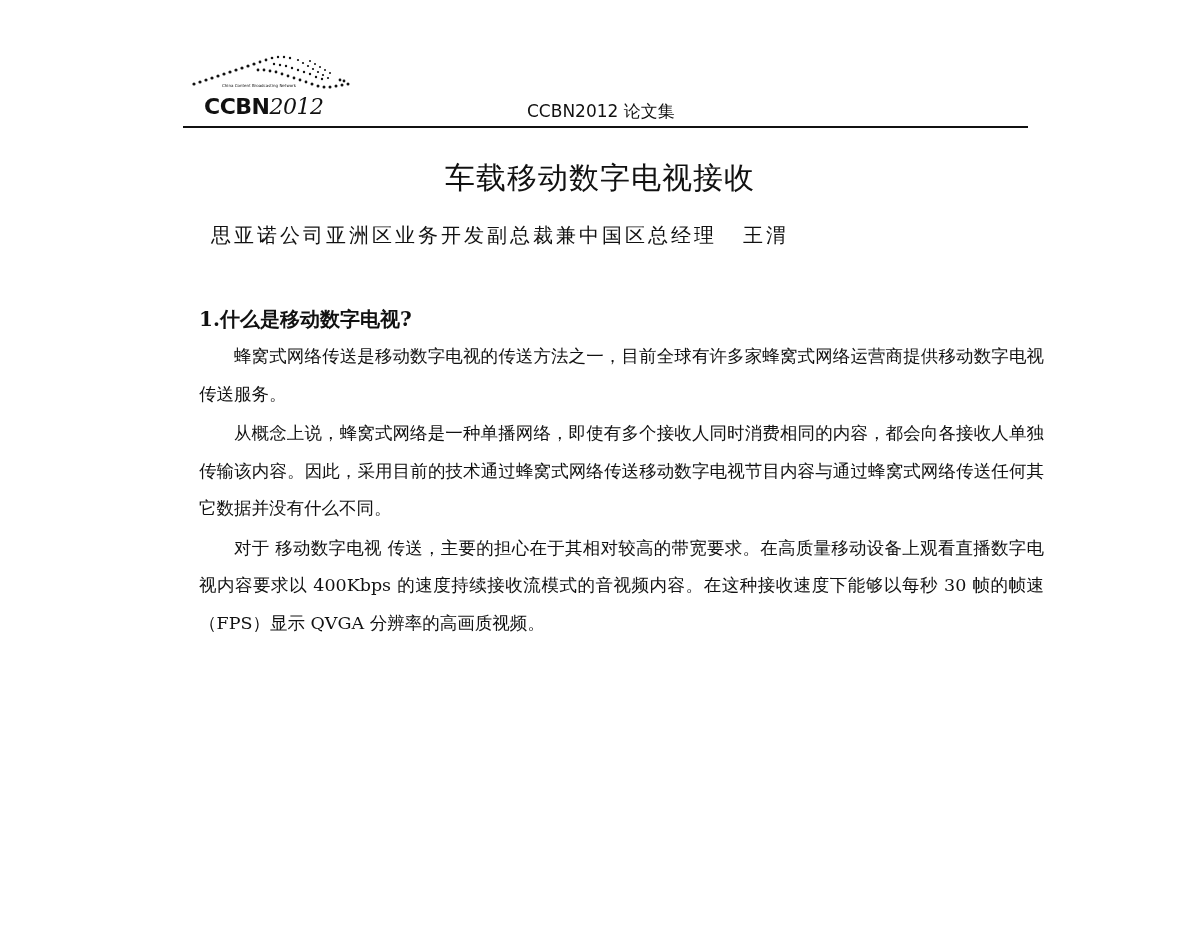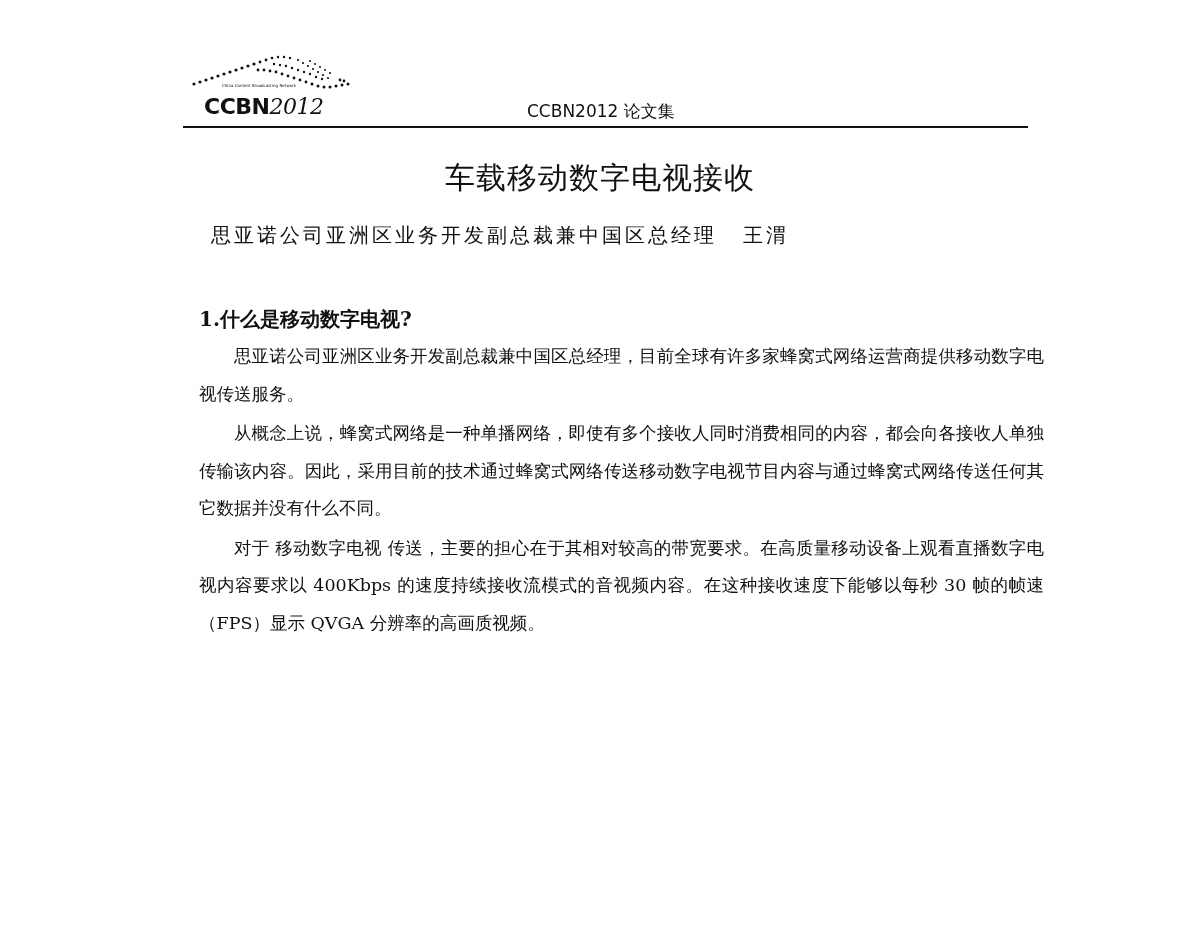--- a/index.html
+++ b/index.html
@@ -93,21 +93,21 @@
     </div>
     <div class="header-title">CCBN2012 论文集</div>
     <div class="header-rule"></div>
   </div>
 
   <div class="title">车载移动数字电视接收</div>
   <div class="author"><span>思亚诺公司亚洲区业务开发副总裁兼中国区总经理</span><span class="name">王渭</span></div>
 
   <div class="body">
     <div class="h1">1.什么是移动数字电视?</div>
-    <p class="p">思亚诺公司亚洲区业务开发副总裁兼中国区总经理，目前全球有许多家蜂窝式网络运营商提供移动数字电视传送服务。</p>
+    <p class="p">蜂窝式网络传送是移动数字电视的传送方法之一，目前全球有许多家蜂窝式网络运营商提供移动数字电视传送服务。</p>
     <div class="gap"></div>
     <p class="p">从概念上说，蜂窝式网络是一种单播网络，即使有多个接收人同时消费相同的内容，都会向各接收人单独传输该内容。因此，采用目前的技术通过蜂窝式网络传送移动数字电视节目内容与通过蜂窝式网络传送任何其它数据并没有什么不同。</p>
     <div class="gap"></div>
     <p class="p">对于 移动数字电视 传送，主要的担心在于其相对较高的带宽要求。在高质量移动设备上观看直播数字电视内容要求以 400Kbps 的速度持续接收流模式的音视频内容。在这种接收速度下能够以每秒 30 帧的帧速（FPS）显示 QVGA 分辨率的高画质视频。</p>
     <div class="gap"></div>
   </div>
 
 </div>
 
 </body></html>

